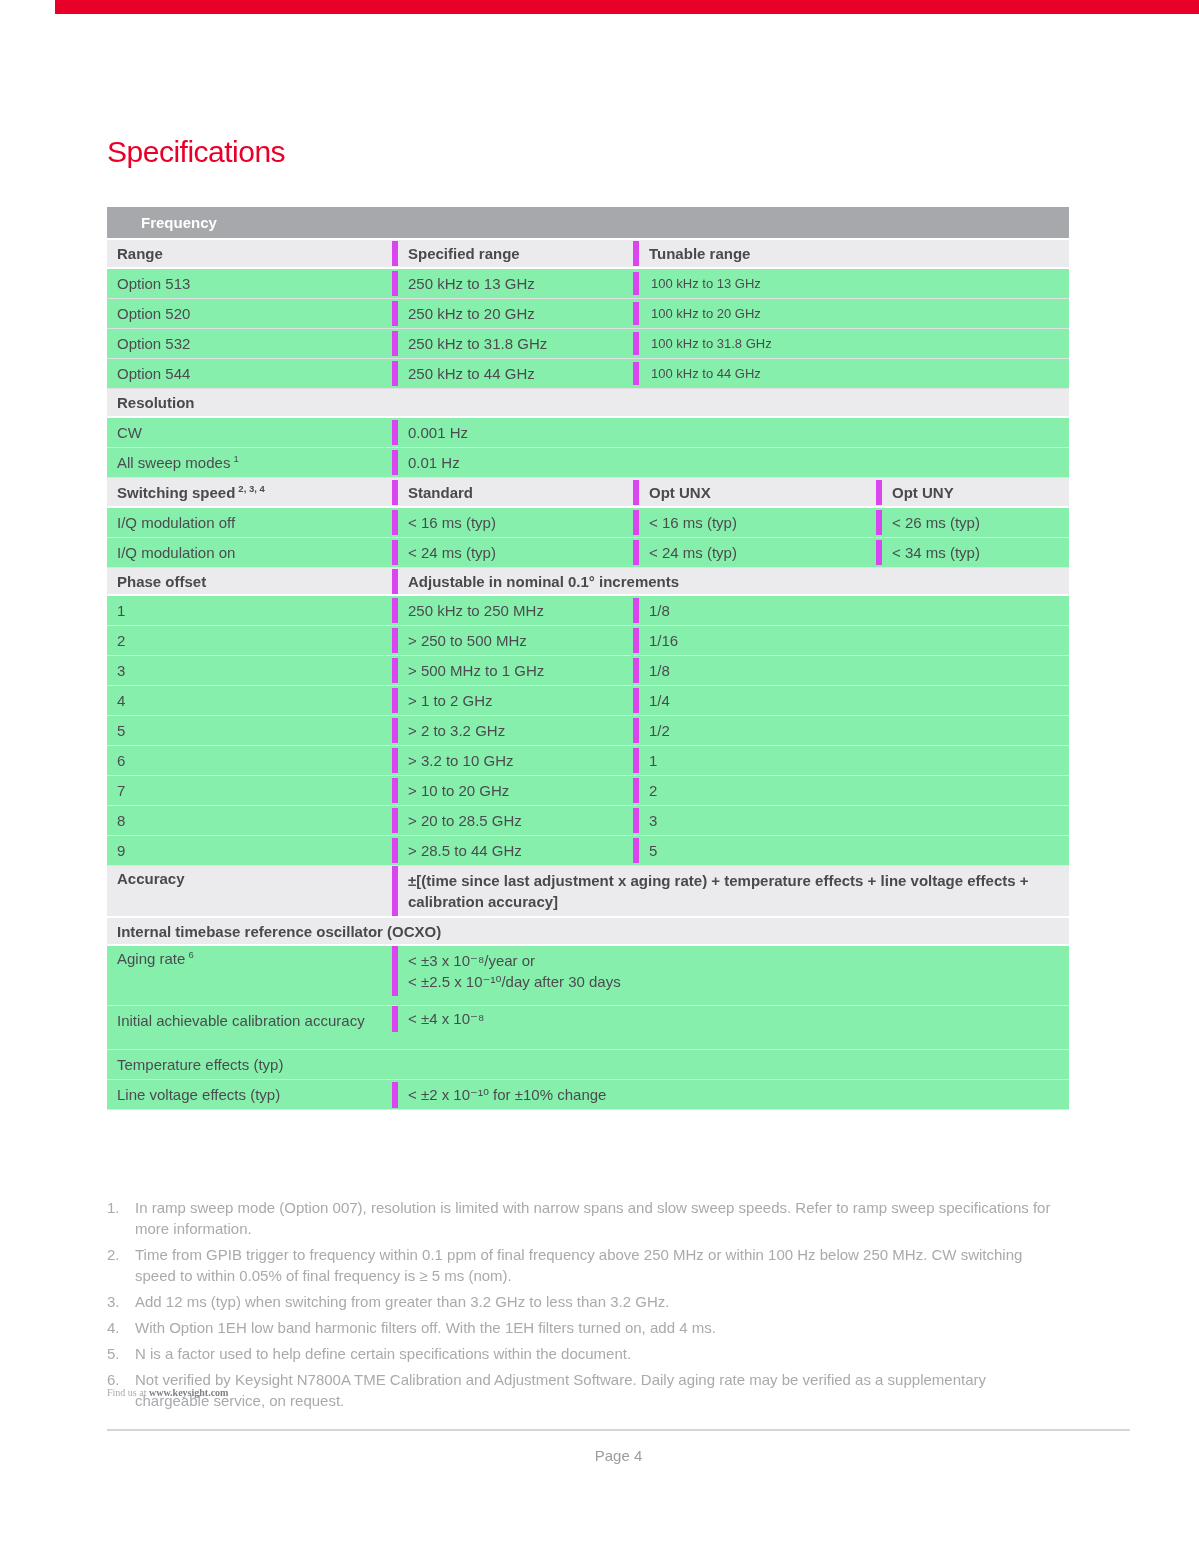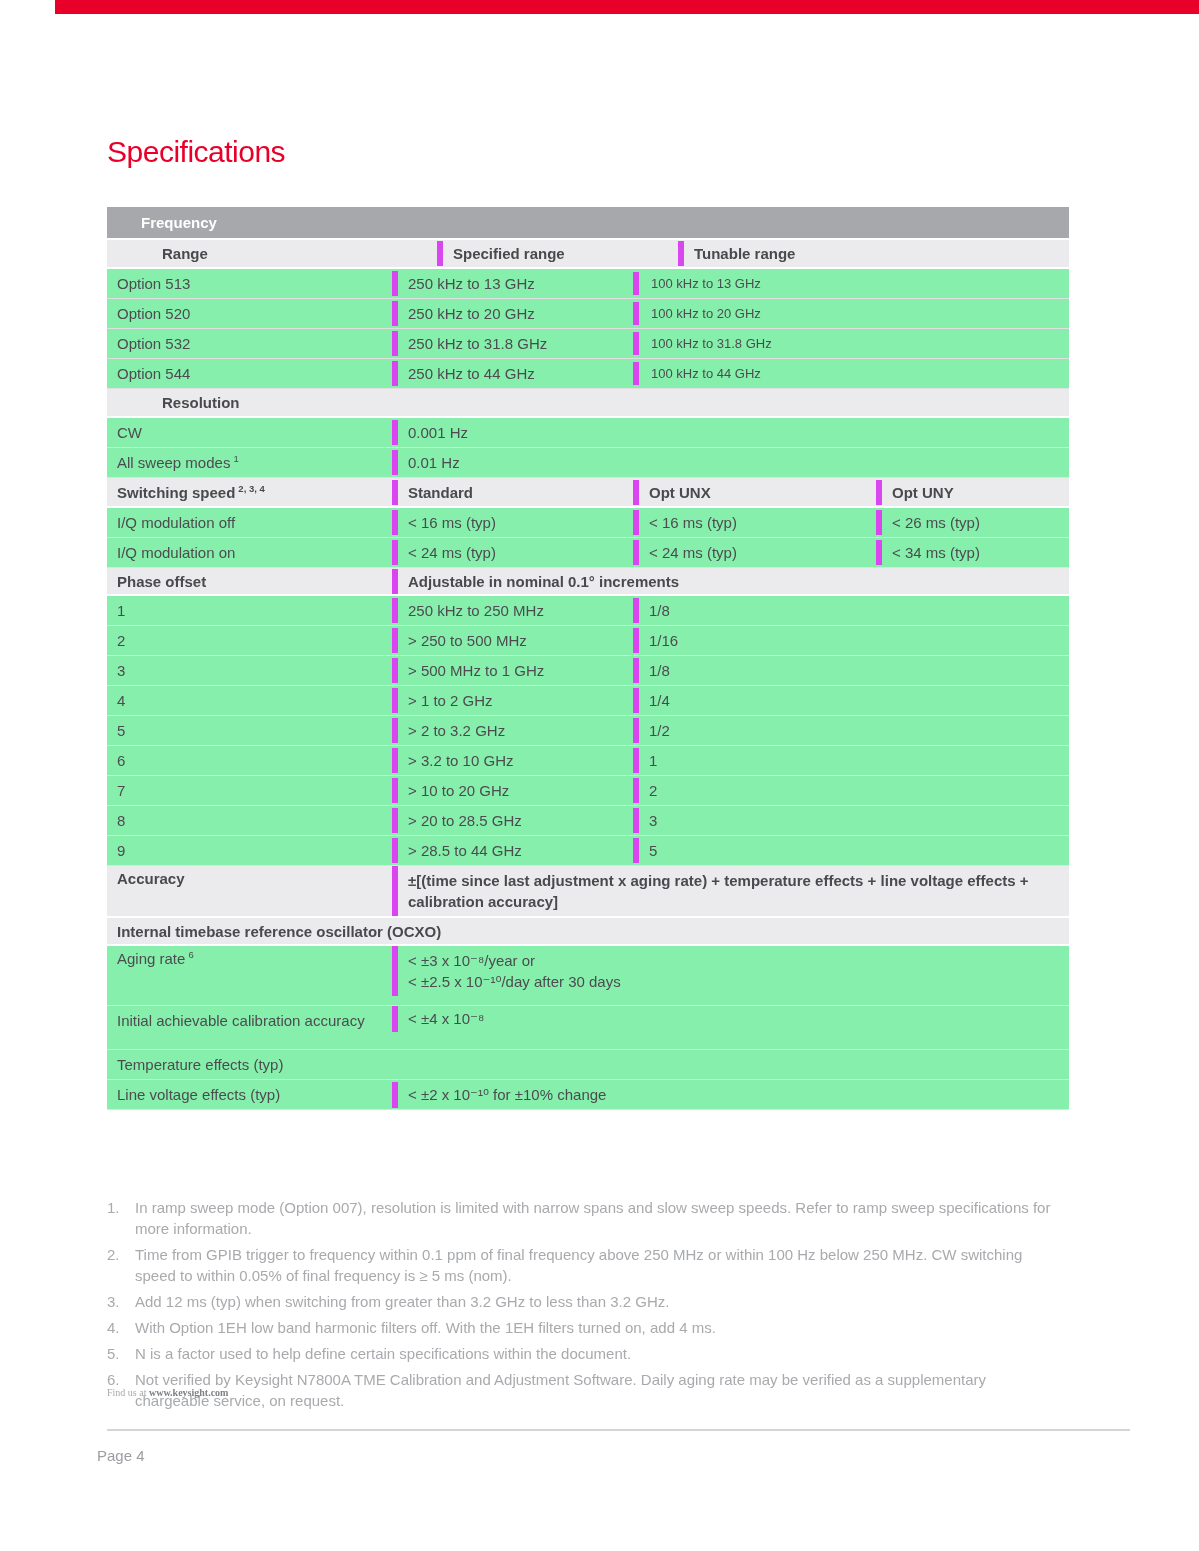--- a/index.html
+++ b/index.html
@@ -38,21 +38,21 @@
   .gray { background:#ebebed; border-bottom:2px solid #ffffff; }
   .bold { font-weight:bold; color:#4a4a4e; }
   .cell { padding:4px 10px; min-height:100%; }
   .cell + .cell { border-left:6px solid #d946ef; }
   .c1 { width:285px; }
   .c2 { width:241px; }
   .c3 { width:243px; }
   .c4 { flex:1; }
   .rest { flex:1; }
   .full { flex:1; }
-  .h29 { min-height:29px;padding-left:45px; }
+  .h29 { min-height:29px; }
   .h30 { min-height:30px; }
   .h28 { min-height:28px; }
   .h27 { min-height:27px; }
   .h46 { min-height:46px; }
   .h60 { min-height:60px; }
   .h44 { min-height:44px; }
   .small { font-size:13px;padding-left:12px; }
   sup.fnref {
     font-size:9.5px; vertical-align:super; line-height:0; margin-left:3px;
   }
@@ -70,22 +70,22 @@
   .footer-rule {
     position:absolute; top:1429px; left:107px; width:1023px; height:2px;
     background:#d4d5d7;
   }
   .footer-left {
     position:absolute; top:1387px; left:107px;
     font-size:10px; color:#a8aaad;font-family:Liberation Serif, serif;
   }
   .footer-left .url { font-weight:bold; color:#7e8084; text-decoration:none; }
   .footer-right {
-    position:absolute; top:1447px; left:97px; width:1023px;
-    text-align:left; font-size:15px; color:#9b9da1;
+    position:absolute; top:1447px; left:107px; width:1023px;
+    text-align:center; font-size:15px; color:#9b9da1;
   }
 </style>
 </head>
 <body>
 
 <div class="page">
 
   <div class="top-bar"></div>
 
   <h1 class="page-title">Specifications</h1>

